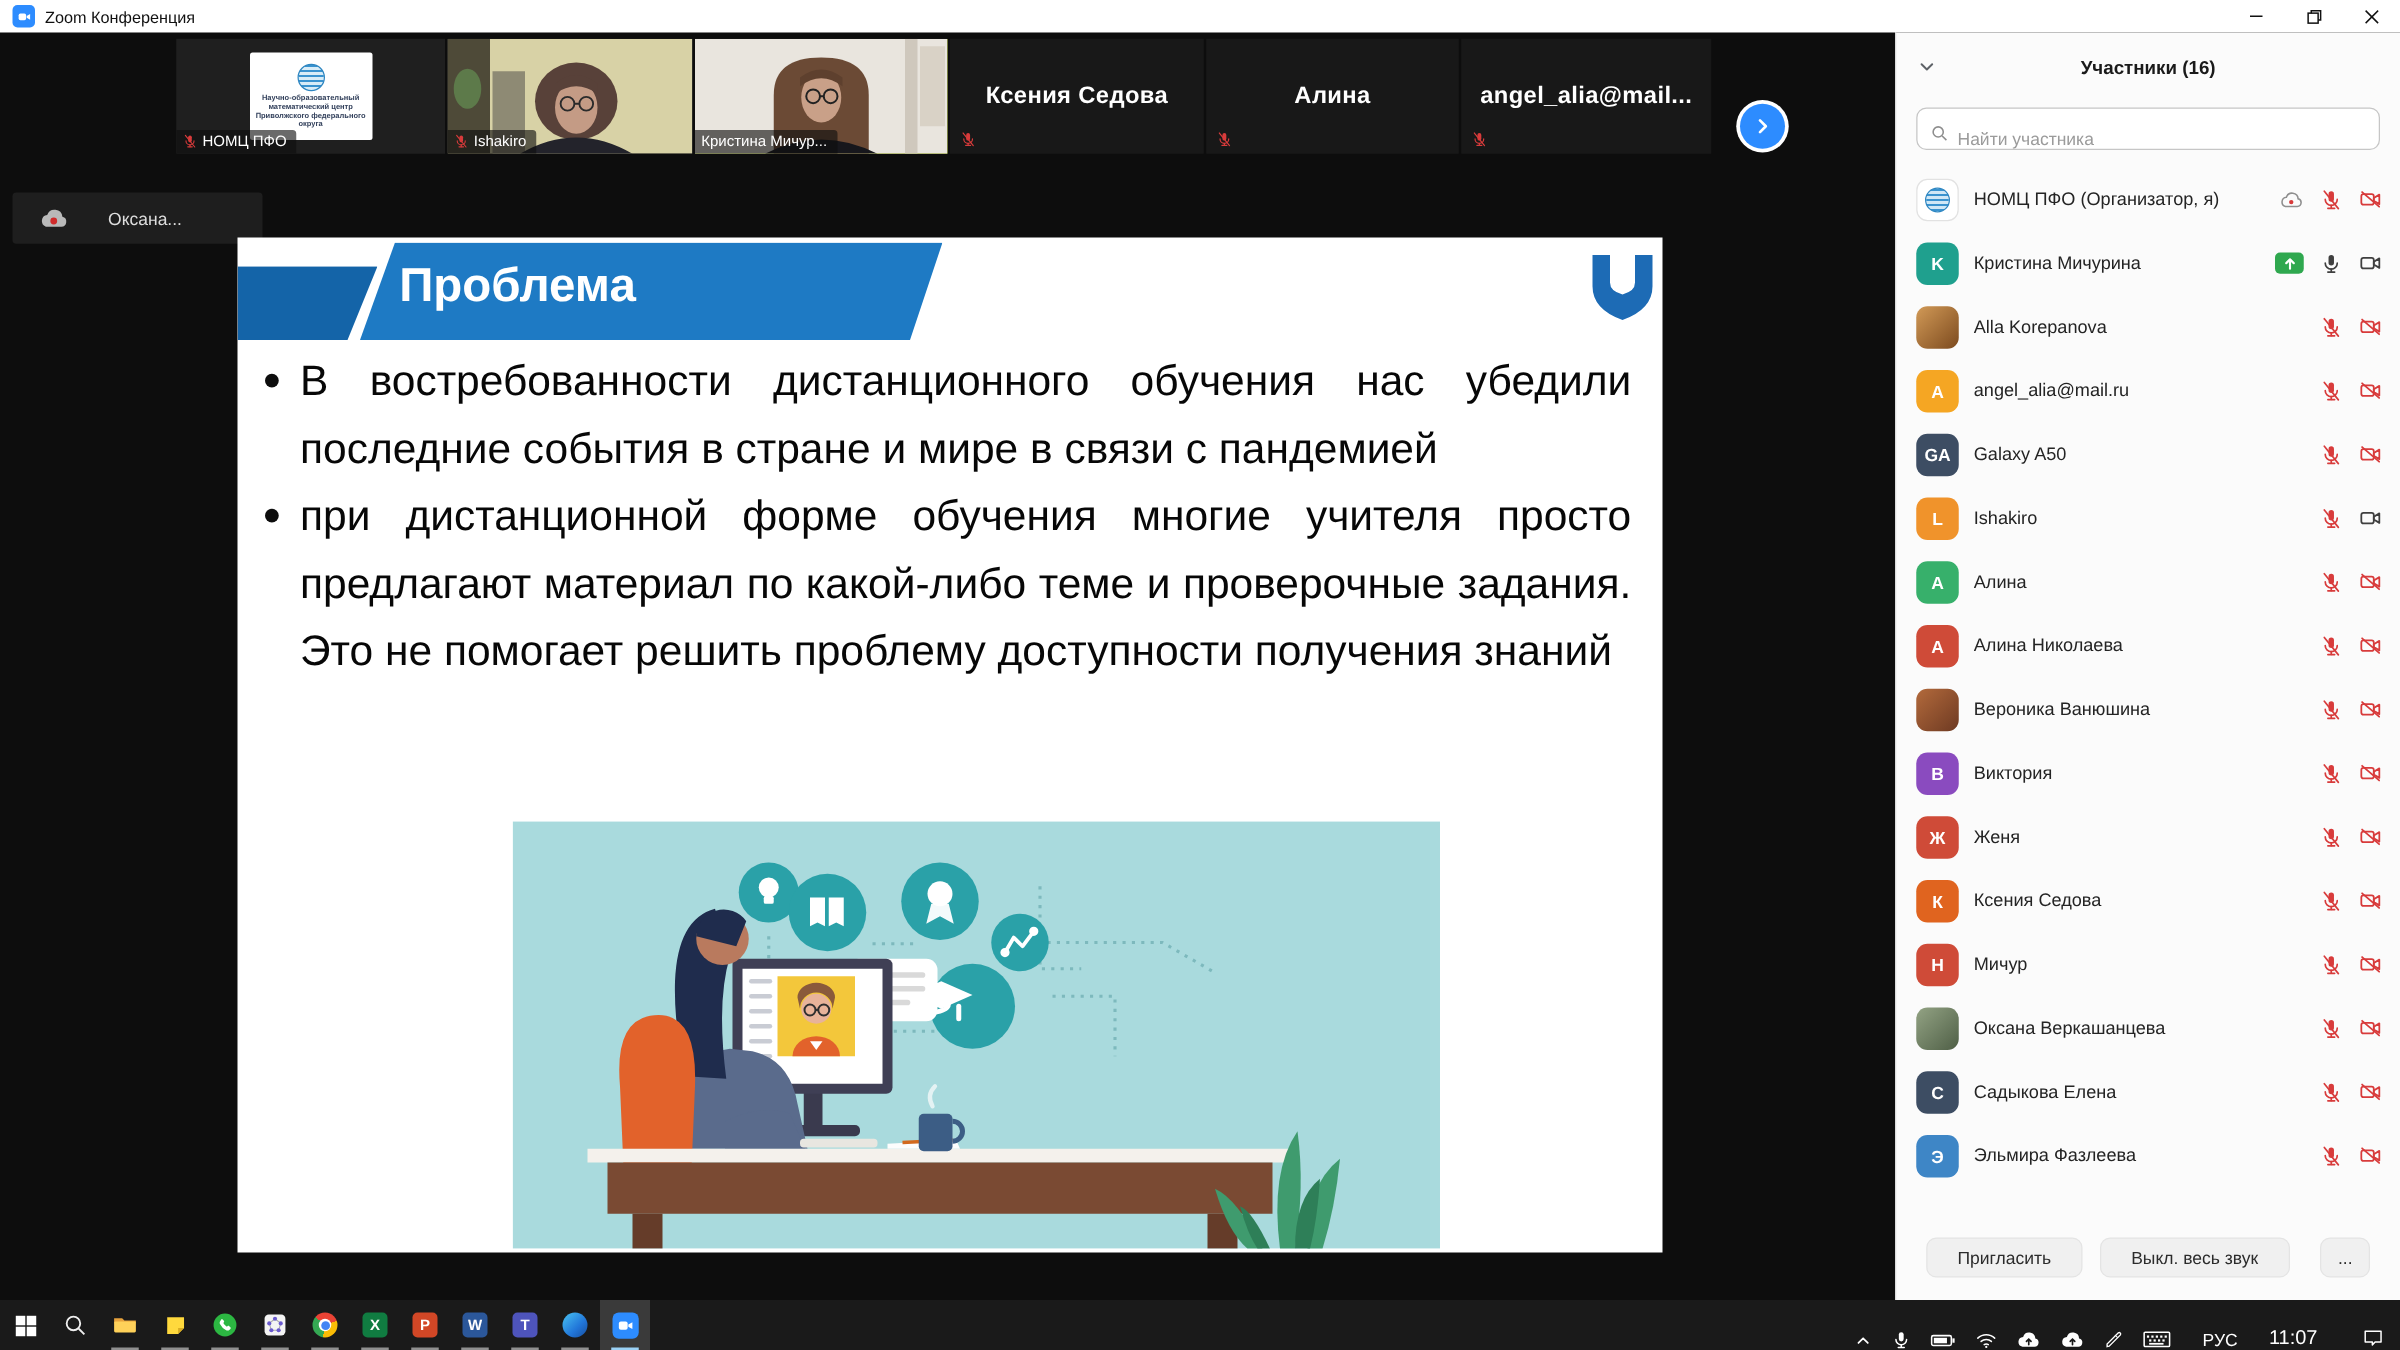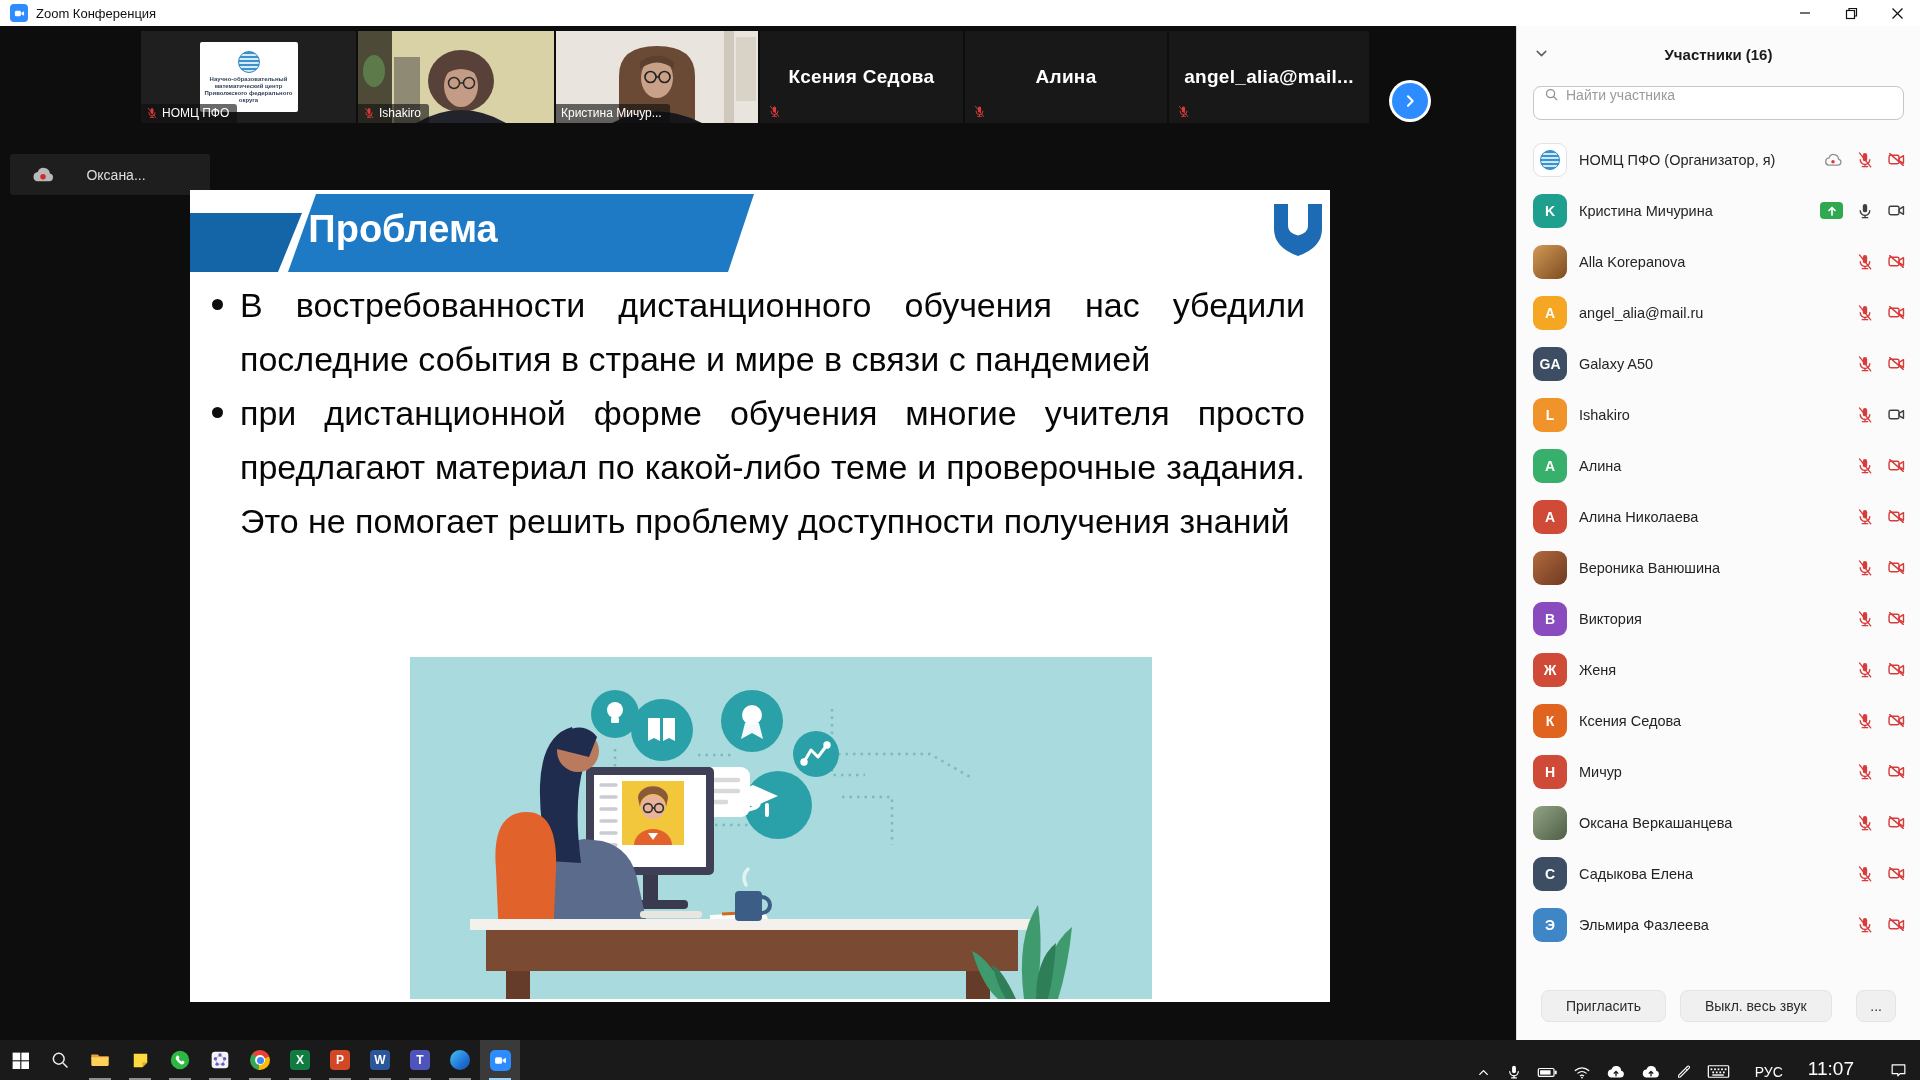--- a/index.html
+++ b/index.html
@@ -27,34 +27,34 @@
   .next-btn{position:absolute;left:1392px;top:57px;width:36px;height:36px;border-radius:50%;background:#2d8cff;display:flex;align-items:center;justify-content:center;box-shadow:0 0 0 3px #fff;cursor:pointer}
 
   .rec{position:absolute;left:10px;top:128px;width:200px;height:41px;background:#1e1e1e;border-radius:3px;display:flex;align-items:center}
   .rec-icon{margin-left:20px;display:flex}
   .rec-label{flex:1;text-align:center;margin-right:34px;color:#dedede;font-size:14px}
 
   
   .slide{position:absolute;left:190px;top:164px;width:1140px;height:812px;background:#fff}
   .banner-dark{position:absolute;left:0;top:23px;width:112px;height:59px;background:#1464a8;clip-path:polygon(0 0,100% 0,calc(100% - 24px) 100%,0 100%)}
   .banner{position:absolute;left:0;top:4px;width:564px;height:78px;background:#1e7ac4;clip-path:polygon(126px 0,100% 0,calc(100% - 26px) 100%,98px 100%)}
-  .banner-title{position:absolute;left:128px;top:0;height:78px;width:170px;display:flex;align-items:center;justify-content:center;color:#fff;font-size:38px;font-weight:700}
+  .banner-title{position:absolute;left:139px;top:0;height:78px;width:170px;display:flex;align-items:center;justify-content:center;color:#fff;font-size:38px;font-weight:700}
   .logo{position:absolute;right:6px;top:12px;display:flex;align-items:flex-start;gap:11px}
   .logo-txt-line{font-size:18px;font-weight:700;color:#1d6bb5;letter-spacing:2.6px;line-height:21px}
   .logo-sub{font-size:6.5px;color:#8aa6c4;letter-spacing:1.05px;margin-top:4px;white-space:nowrap}
   .bullets{position:absolute;left:12px;top:88px;width:1103px}
   .bullet{position:relative;padding-left:38px;font-size:34px;line-height:54px;color:#070707;text-align:justify}
   .bullet::before{content:"";position:absolute;left:10px;top:21px;width:11px;height:11px;border-radius:50%;background:#0d0d0d}
   .illus{position:absolute;left:220px;top:467px;width:742px;height:342px;overflow:hidden}
 
   
   .panel{position:absolute;left:1516px;top:26px;width:404px;height:1014px;background:#fbfbfb;border-left:1px solid #dcdcdc;display:flex;flex-direction:column}
   .p-header{position:relative;margin-top:12px;height:32px;display:flex;align-items:center;justify-content:center;font-weight:700;font-size:15px;color:#1a1a1a}
   .p-collapse{position:absolute;left:16px;top:7px;display:flex;cursor:pointer}
-  .p-search{margin:16px 16px 6px;height:34px;border:1px solid #c6c6c6;border-radius:8px;display:flex;align-items:flex-start;padding:0 10px;background:#fff;gap:7px}
+  .p-search{margin:16px 16px 6px;height:34px;border:1px solid #c6c6c6;border-radius:8px;display:flex;align-items:flex-end;padding:0 10px;background:#fff;gap:7px}
   .p-search input{border:0;outline:0;flex:1;font-size:14px;color:#333;background:transparent;font-family:"Liberation Sans",sans-serif}
   .p-search input::placeholder{color:#9b9b9b}
   .p-list{flex:1;padding:8px 14px 0 16px;overflow:hidden}
   .prow{height:51px;display:flex;align-items:center}
   .avatar{width:34px;height:34px;border-radius:9px;flex:0 0 34px;display:flex;align-items:center;justify-content:center;color:#fff;font-weight:700;font-size:14px;margin-right:12px;overflow:hidden}
   .avatar.logo-av{background:#fff;border:1px solid #e2e2e2}
   .globe2{width:20px;height:20px;border-radius:50%;background:repeating-linear-gradient(180deg,#3a93cf 0 2px,#cfe7f6 2px 4px);border:1px solid #2e86c1}
   .pname{flex:1;font-size:14.5px;color:#242424;white-space:nowrap;overflow:hidden;text-overflow:ellipsis;padding-right:8px}
   .picons{display:flex;align-items:center;gap:13px}
   .share-badge{width:23px;height:17px;border-radius:4px;background:#2fa84f;display:flex;align-items:center;justify-content:center}
@@ -66,21 +66,21 @@
   .taskbar{position:absolute;left:0;bottom:0;width:1920px;height:40px;background:#1a1a1a;display:flex;align-items:stretch;z-index:9}
   .tb-apps{display:flex}
   .tb-app{width:40px;display:flex;align-items:center;justify-content:center;position:relative;cursor:pointer}
   .tb-app.active{background:#3a3a3a}
   .tb-app.open::after{content:"";position:absolute;bottom:0;left:9px;right:9px;height:2px;background:#8f8f8f}
   .tb-app.active::after{background:#9ad1f5}
   .office{width:20px;height:20px;border-radius:4px;color:#fff;font-weight:700;font-size:12px;display:flex;align-items:center;justify-content:center}
   .tray{margin-left:auto;display:flex;align-items:flex-end;padding-right:12px;color:#fff;gap:15px}
   .tray-ic{display:flex;align-items:center;cursor:pointer}
   .lang{font-size:14px;margin-left:10px;cursor:pointer}
-  .time{font-size:19px;margin-left:10px;margin-right:6px;cursor:pointer}
+  .time{font-size:16px;margin-left:10px;margin-right:6px;cursor:pointer}
   .notif{margin-left:14px}
 </style>
 </head>
 <body>
 
 <div class="titlebar">
   <span class="tb-appicon">
     <svg width="11" height="11" viewBox="0 0 24 24" fill="#fff">
         <rect x="2" y="6" width="13" height="12" rx="3"></rect>
         <path d="M16 10.5l6-3.5v10l-6-3.5z"></path>

